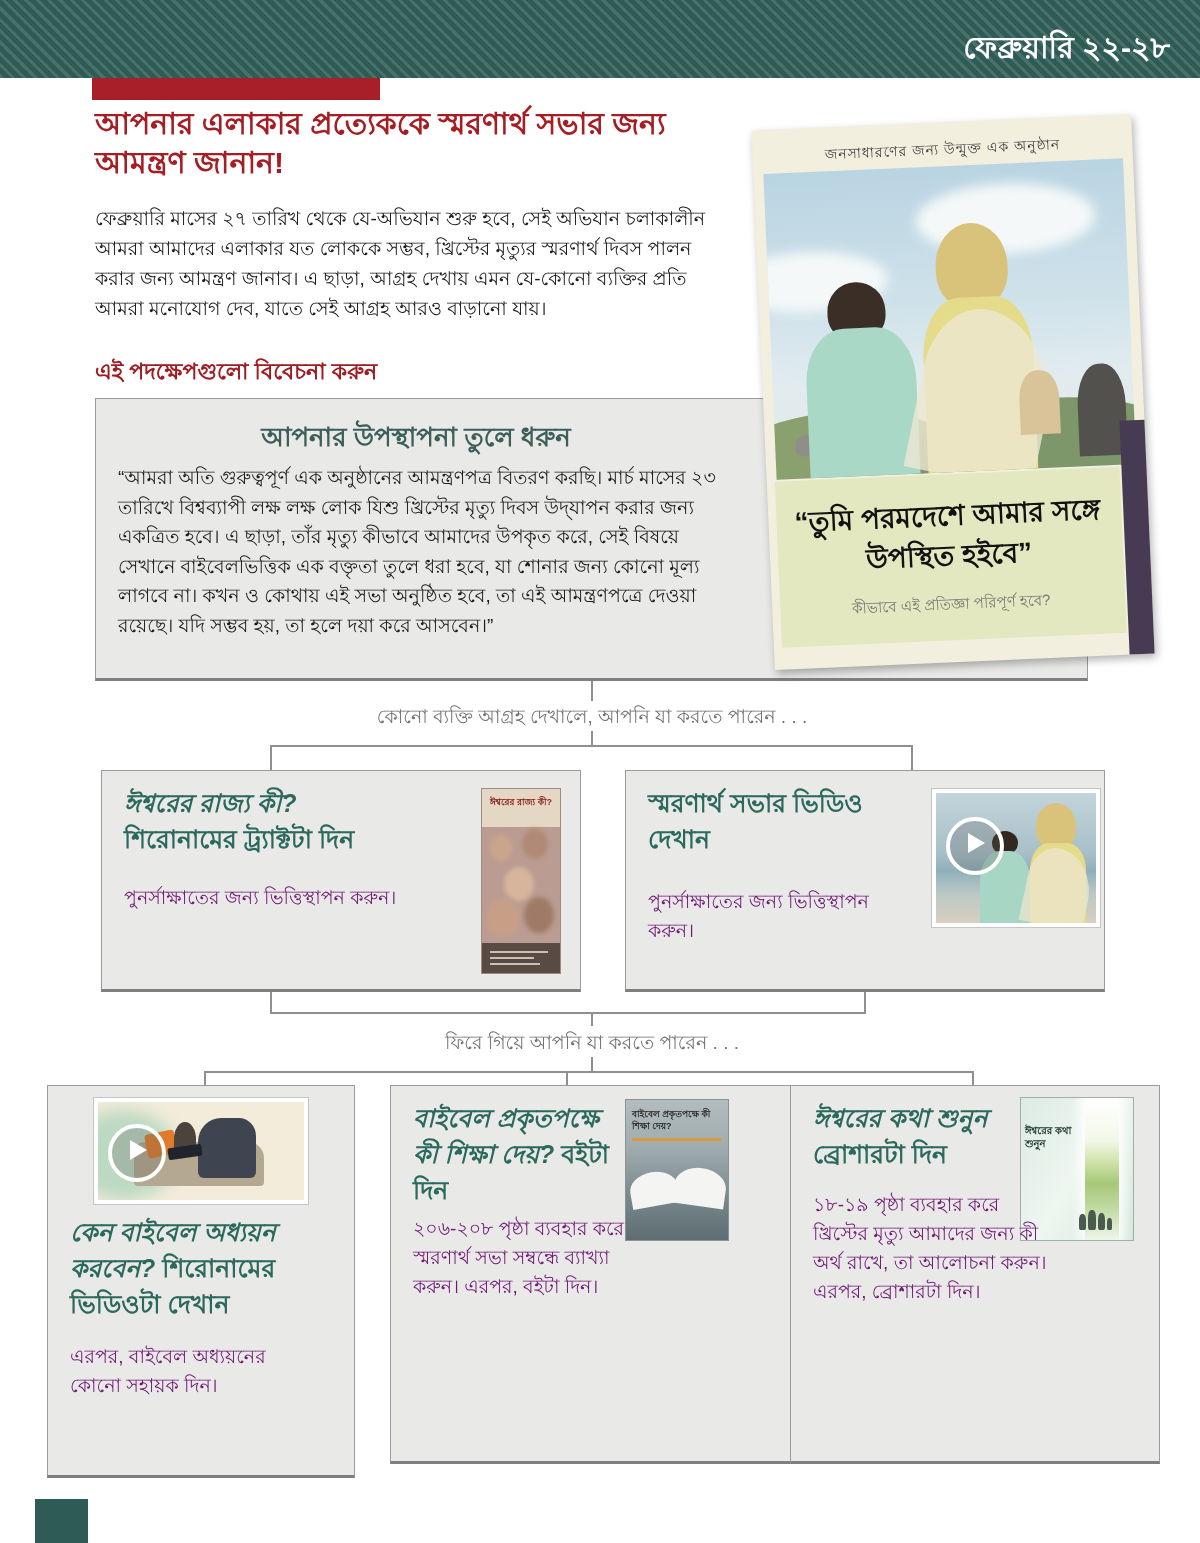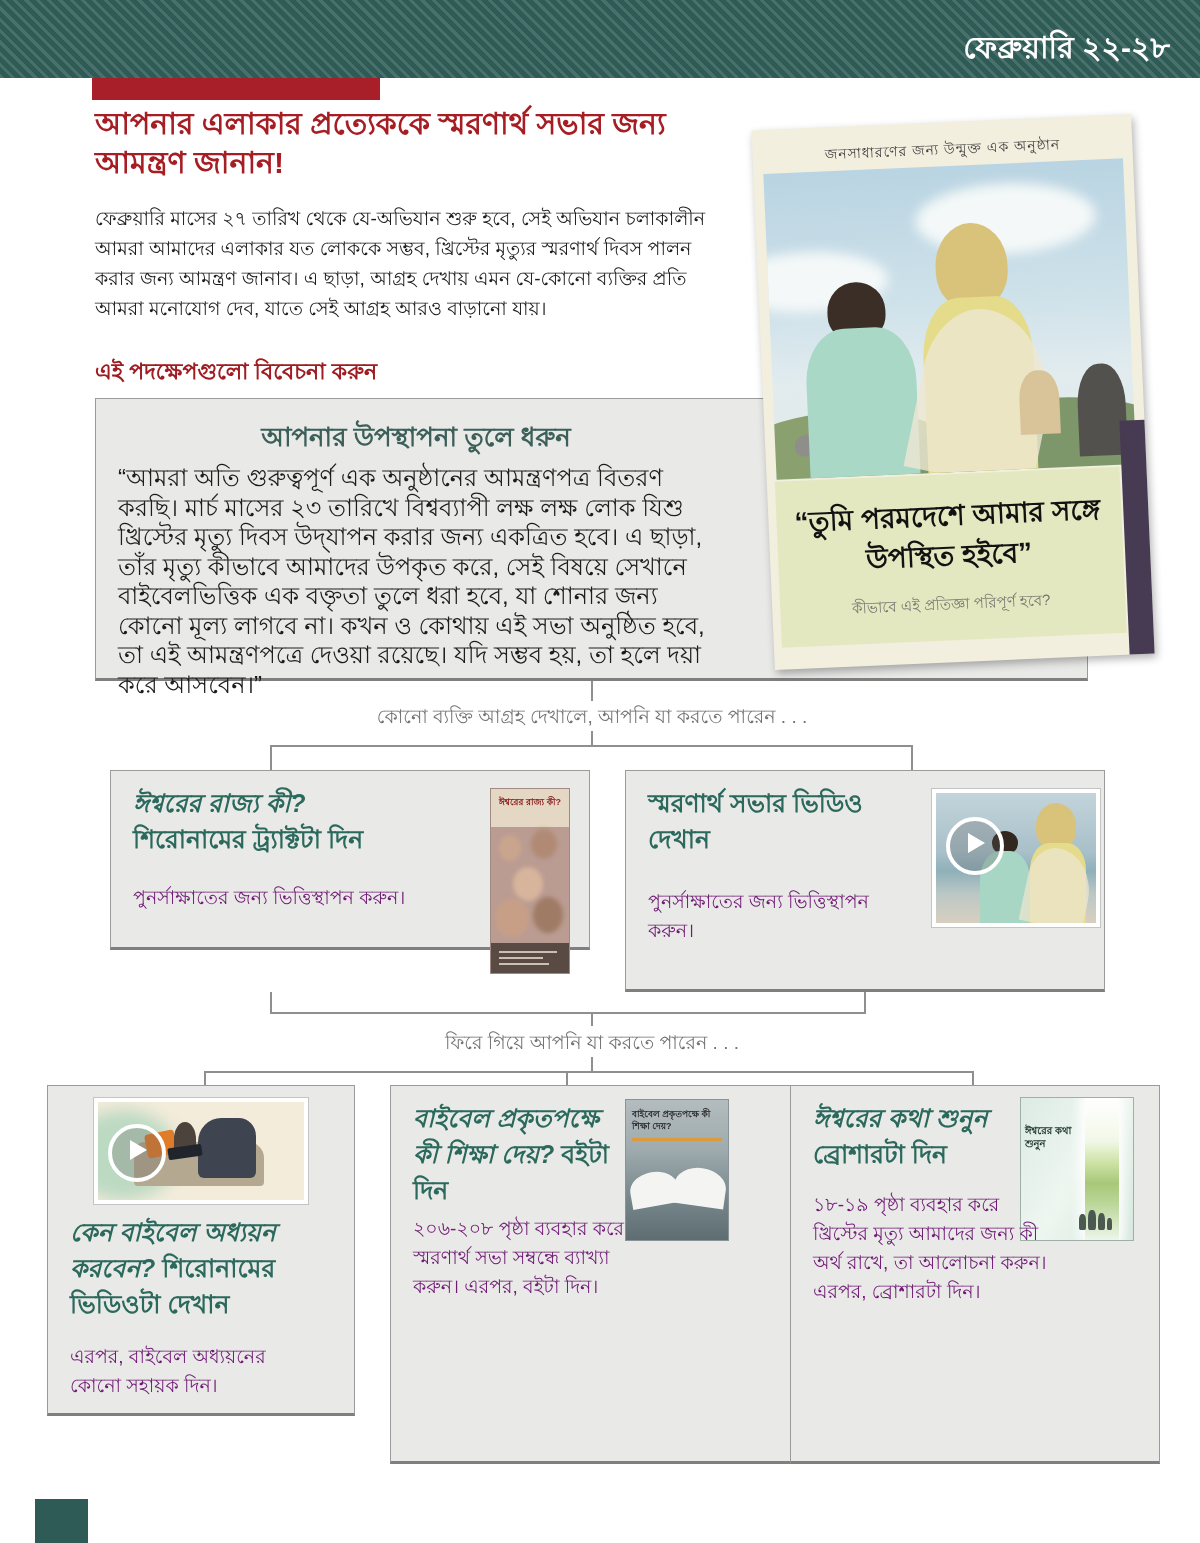--- a/index.html
+++ b/index.html
@@ -17,21 +17,21 @@
     font-weight:bold;color:#a61e24;}
   .intro-body{position:absolute;left:95px;top:204px;width:618px;font-size:19px;line-height:30px;}
   .steps-heading{position:absolute;left:95px;top:354px;font-size:22px;font-weight:bold;color:#9e1c22;}
 
   
   .gbox{position:absolute;background:#e9eae8;border:1px solid #9b9b9b;border-bottom:3px solid #7f7f7f;box-sizing:border-box;}
 
   .presentation-box{left:95px;top:398px;width:993px;height:283px;}
   .presentation-heading{position:absolute;left:10px;top:18px;width:620px;text-align:center;
     font-size:26px;font-weight:bold;color:#3c5f59;}
-  .presentation-script{position:absolute;left:22px;top:64px;width:600px;font-size:24px;line-height:29.5px;}
+  .presentation-script{position:absolute;left:22px;top:64px;width:600px;font-size:19px;line-height:29.5px;}
 
   
   .invitation{position:absolute;left:763px;top:122px;width:380px;height:540px;background:#f2efdf;
     transform:rotate(-2.5deg);box-shadow:2px 4px 8px rgba(0,0,0,0.3);z-index:6;}
   .inv-tagline{position:absolute;left:0;top:16px;width:100%;text-align:center;font-size:14px;
     letter-spacing:1px;color:#3d3d3d;}
   .inv-photo{position:absolute;left:10px;top:44px;width:360px;height:306px;overflow:hidden;
     background:linear-gradient(#b9d4e2 0%,#cfe2ea 45%,#e2ecef 70%,#dfe8e6 100%);}
   .cloud{position:absolute;background:#f4f8f8;border-radius:50%;filter:blur(6px);}
   .hill{position:absolute;border-radius:50% 50% 0 0;}
@@ -41,21 +41,21 @@
   .inv-quote{position:absolute;left:6px;top:22px;width:330px;text-align:center;font-size:28px;
     line-height:40px;font-weight:bold;color:#121212;}
   .inv-question{position:absolute;left:6px;top:118px;width:330px;text-align:center;font-size:15px;color:#77776f;}
 
   
   .vline{position:absolute;width:2px;background:#8f8f8f;}
   .hline{position:absolute;height:2px;background:#8f8f8f;}
   .connector-text{position:absolute;left:292px;width:600px;text-align:center;font-size:19px;color:#737373;}
 
   
-  .box-tract{left:110px;top:770px;width:480px;height:180px;}
+  .box-tract{left:101px;top:770px;width:480px;height:222px;}
   .box-video2{left:625px;top:770px;width:480px;height:222px;}
   .box-heading{position:absolute;left:22px;font-size:25px;line-height:36px;font-weight:bold;color:#2c695d;}
   .box-heading .pub{font-style:italic;}
   .box-body{position:absolute;left:22px;font-size:19px;line-height:29px;color:#701a75;}
 
   
   .tract-cover{position:absolute;right:20px;top:18px;width:78px;height:184px;background:#bb9c92;
     box-shadow:0 0 0 1px #a08a82;overflow:hidden;}
   .tract-top{position:absolute;left:0;top:0;width:100%;height:38px;background:#e4d7c4;}
   .tract-title{position:absolute;left:0;top:6px;width:100%;text-align:center;font-size:9px;font-weight:bold;color:#8b1f1f;}
@@ -67,21 +67,21 @@
   .video-thumb{position:absolute;border:4px solid #ffffff;box-shadow:0 0 0 1px #c4c4c4;overflow:hidden;}
   .beach-thumb{right:4px;top:18px;width:160px;height:130px;
     background:linear-gradient(#c3d4db 0%,#a9c0c9 45%,#8fb0ba 60%,#bcc8c5 78%,#d8cfc0 100%);}
   .couch-thumb{left:46px;top:12px;width:206px;height:98px;background:#f3ecdb;}
   .play{position:absolute;width:50px;height:50px;border:4px solid #fff;border-radius:50%;
     background:rgba(90,90,90,0.25);}
   .play::after{content:"";position:absolute;left:18px;top:12px;border-left:17px solid #fff;
     border-top:10px solid transparent;border-bottom:10px solid transparent;}
 
   
-  .box-whystudy{left:47px;top:1085px;width:308px;height:331px;}
+  .box-whystudy{left:47px;top:1085px;width:308px;height:393px;}
   .box-teach{left:390px;top:1085px;width:407px;height:379px;}
   .box-listen{left:790px;top:1085px;width:370px;height:379px;}
 
   
   .book-cover{position:absolute;left:235px;top:14px;width:102px;height:140px;overflow:hidden;
     background:linear-gradient(#b3bcbe 0%,#9fabae 35%,#77878b 70%,#5d6d72 100%);box-shadow:0 0 0 1px #8a9496;}
   .book-title{position:absolute;left:6px;top:8px;width:90px;font-size:9px;line-height:12px;font-weight:bold;color:#2c2c2c;}
   .book-rule{position:absolute;left:6px;top:38px;width:90px;height:3px;background:#dc9a3f;}
   .book-page{position:absolute;background:#f4f4f2;border-radius:50% 50% 0 0;}
 

